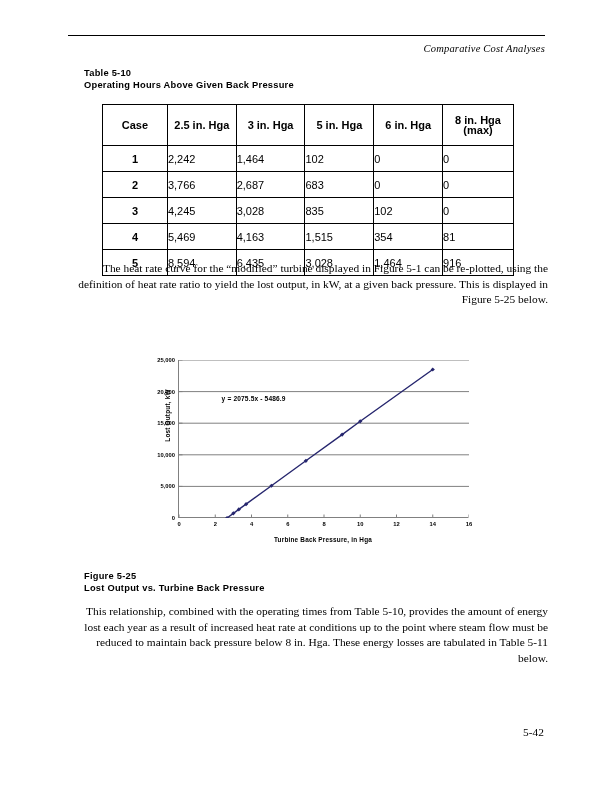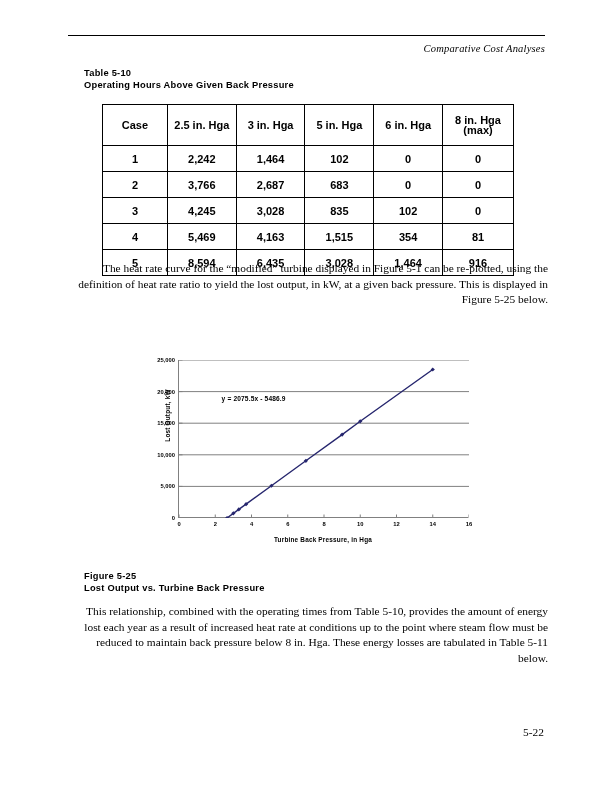--- a/index.html
+++ b/index.html
@@ -80,23 +80,23 @@
   }
   .data-table tbody td {
     height: 25px;
   }
   .cell-case {
     text-align: center;
     font-weight: bold;
     width: 63px;
   }
   .cell-num {
-    text-align: center;
+    text-align: left;
     padding-right: 12px;
-    font-weight: bold;
+    font-weight: normal;
   }
   .col-w {
     width: 70px;
   }
 
   
   .para {
     position: absolute;
     font-family: "Liberation Serif", serif;
     font-size: 11.4px;
@@ -341,15 +341,15 @@
       </div>
   </div>
 
   <div class="figure-caption">
     <div>Figure 5-25</div>
     <div>Lost Output vs. Turbine Back Pressure</div>
   </div>
 
   <div class="para para-2">This relationship, combined with the operating times from Table 5-10, provides the amount of energy lost each year as a result of increased heat rate at conditions up to the point where steam flow must be reduced to maintain back pressure below 8 in. Hga. These energy losses are tabulated in Table 5-11 below.</div>
 
-  <div class="page-number">5-22</div>
+  <div class="page-number">5-42</div>
 
 </div>
 
 </body></html>

